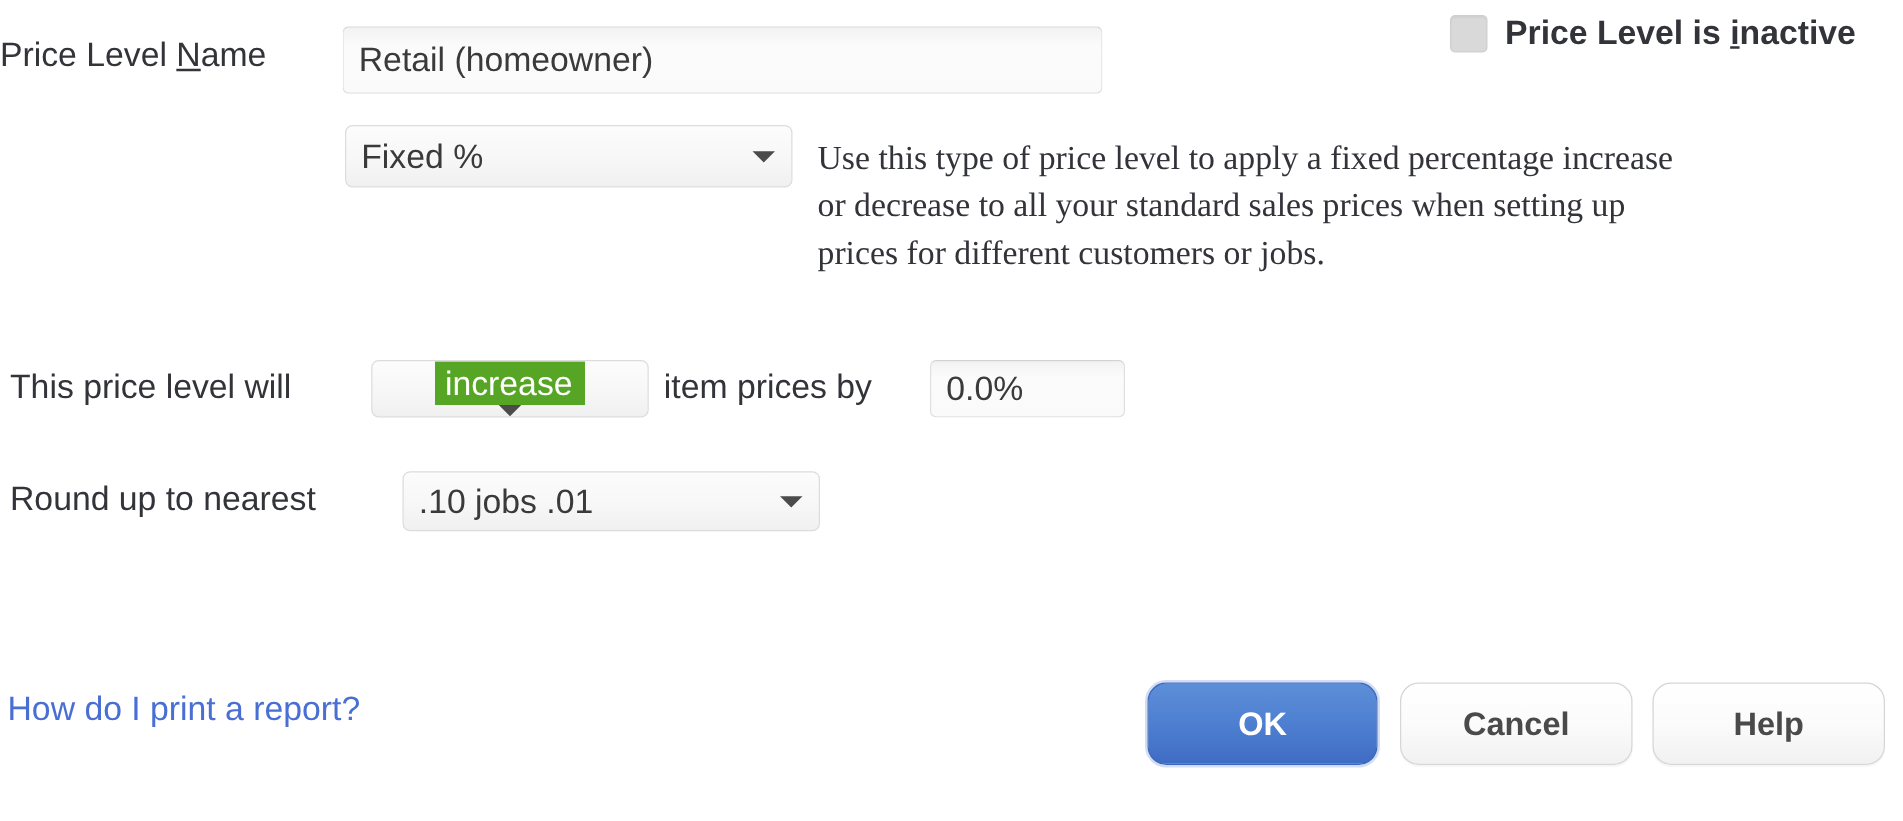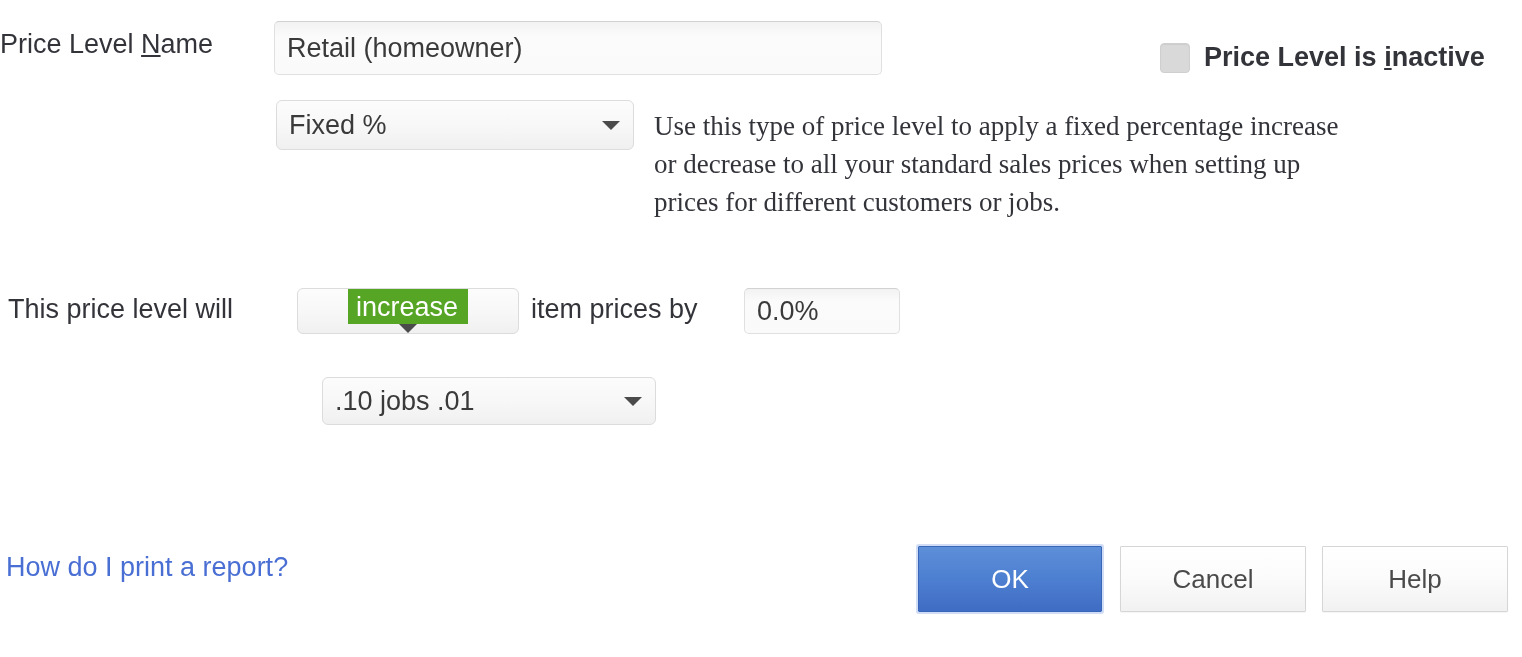--- a/index.html
+++ b/index.html
@@ -142,22 +142,22 @@
   }
 
   
   .btn {
     position: absolute;
     box-sizing: border-box;
     display: flex;
     align-items: center;
     justify-content: center;
     font-size: 26px;
-    font-weight: 400;
-    border-radius: 1px;
+    font-weight: 700;
+    border-radius: 15px;
     cursor: pointer;
     white-space: nowrap;
   }
   .btn-primary {
     background: linear-gradient(#5d8ed8 0%, #4f81d2 45%, #3f6cc4 100%);
     border: 1px solid #3a66ba;
     color: #ffffff;
     box-shadow: 0 0 0 2px rgba(150,180,230,.45);
   }
   .btn-secondary {
@@ -171,21 +171,21 @@
 <body>
 
 <div class="dialog">
 
   <div class="label" style="left:0; top:28px;"><span>Price Level </span><u>N</u><span>ame</span></div>
 
   <div class="textfield" style="left:274px; top:21px; width:608px; height:54px;">
     <span>Retail (homeowner)</span>
   </div>
 
-  <div class="checkbox-row" style="left:1160px; top:42px;">
+  <div class="checkbox-row" style="left:1160px; top:11px;">
     <span class="checkbox"></span>
     <span class="checkbox-label"><span>Price Level is </span><u>i</u><span>nactive</span></span>
   </div>
 
 
   <div class="dropdown" style="left:276px; top:100px; width:358px; height:50px;">
     <span class="dd-value">Fixed %</span>
     <span class="dd-arrow">
         <i class="caret"></i>
       </span>
@@ -205,20 +205,21 @@
         <i class="caret"></i>
       </span>
   </div>
 
   <div class="label" style="left:531px; top:293px;">item prices by</div>
 
   <div class="textfield" style="left:744px; top:288px; width:156px; height:46px;">
     <span>0.0%</span>
   </div>
 
+  <div class="label" style="left:8px; top:383px;">Round up to nearest</div>
 
   <div class="dropdown" style="left:322px; top:377px; width:334px; height:48px;">
     <span class="dd-value">.10 jobs .01</span>
     <span class="dd-arrow">
         <i class="caret"></i>
       </span>
   </div>
 
   <div class="link" style="left:6px; top:552px;">How do I print a report?</div>
 

